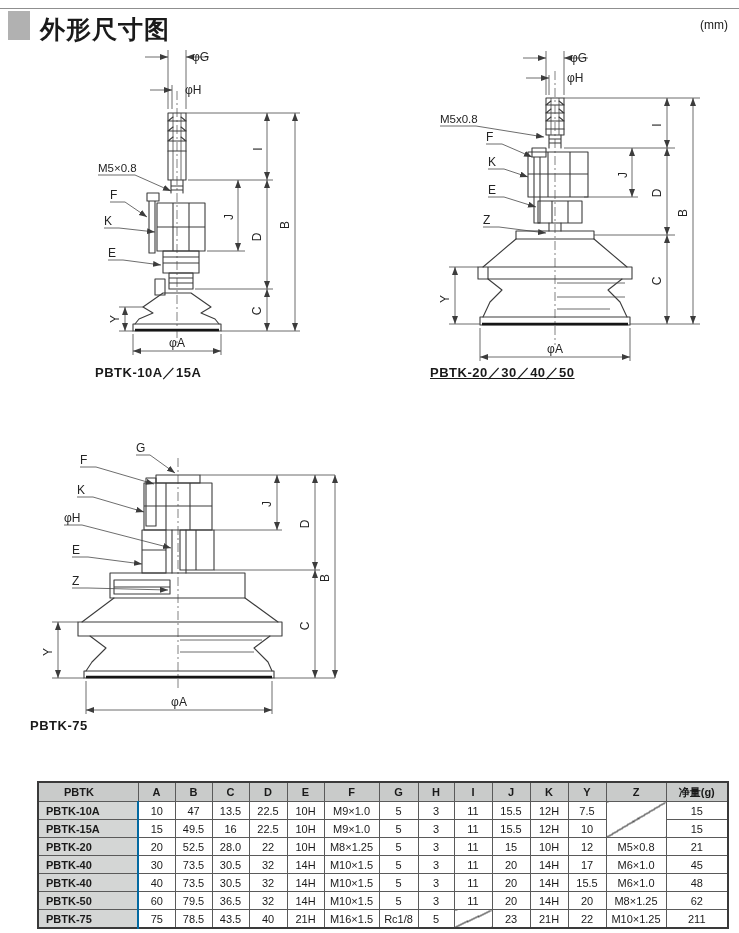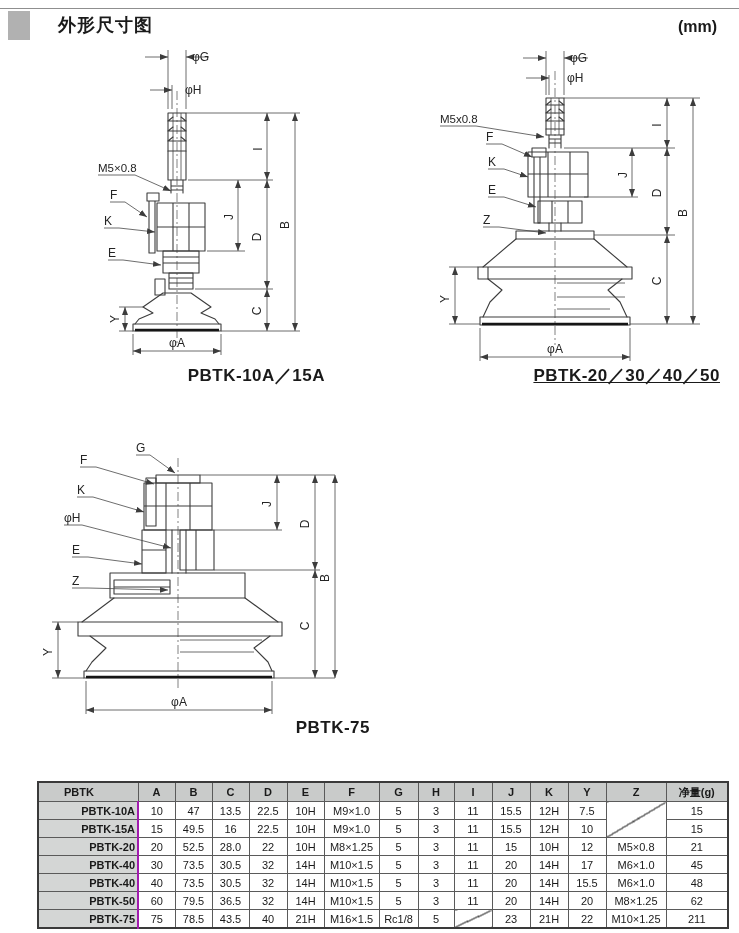--- a/index.html
+++ b/index.html
@@ -2,41 +2,41 @@
 <html><head>
 <meta charset="utf-8">
 <style>
   html,body{margin:0;padding:0;background:#ffffff;}
   body{font-family:"Liberation Sans","DejaVu Sans",sans-serif;color:#1a1a1a;}
   #page{position:relative;width:739px;height:933px;background:#fff;overflow:hidden;}
 
   
   .top-rule{position:absolute;left:0;top:8px;width:739px;height:1px;background:#8f8f8f;}
   .section-square{position:absolute;left:8px;top:11px;width:22px;height:29px;background:#b1b1b1;}
-  .page-title{position:absolute;left:58px;top:13px;font-size:18px;font-weight:bold;letter-spacing:1px;}
-  .unit-label{position:absolute;right:22px;top:18px;font-size:16px;font-weight:bold;}
+  .page-title{position:absolute;left:40px;top:13px;font-size:25px;font-weight:bold;letter-spacing:1px;}
+  .unit-label{position:absolute;right:11px;top:18px;font-size:12px;}
 
   
   .drawing{position:absolute;}
   svg text{fill:#242424;font-family:"Liberation Sans","DejaVu Sans",sans-serif;font-size:12px;}
   svg .sm{font-size:11.5px;}
   .ln{stroke:#3c3c3c;fill:none;stroke-width:1.1;stroke-linejoin:round;stroke-linecap:round;}
   .dim{stroke:#474747;fill:none;stroke-width:0.8;}
   .cl{stroke:#4a4a4a;fill:none;stroke-width:0.7;stroke-dasharray:9 3 2 3;}
   .thick{stroke:#151515;fill:none;stroke-width:2.6;}
-  .caption{position:absolute;font-size:17px;font-weight:bold;text-align:right;letter-spacing:.5px;}
+  .caption{position:absolute;font-size:13px;font-weight:bold;text-align:left;letter-spacing:.5px;}
 
   
   #dim-table{position:absolute;left:37px;top:781px;border-collapse:collapse;table-layout:fixed;
              width:690px;font-size:11px;border:2px solid #3a3a3a;}
   #dim-table th,#dim-table td{border:1px solid #5a5a5a;height:17px;padding:0 2px;text-align:center;
              white-space:nowrap;overflow:hidden;font-weight:normal;}
   #dim-table thead th{background:#c9cbca;font-weight:bold;height:18px;}
   #dim-table thead th.name-col{text-align:left;padding-left:25px;}
-  #dim-table tbody th{background:#d4d6d5;text-align:right;padding-left:7px;font-weight:bold;border-right:2px solid #a21caf;margin-top:12px;}
+  #dim-table tbody th{background:#d4d6d5;text-align:left;padding-left:7px;font-weight:bold;border-right:2px solid #0369a1;margin-top:12px;}
   .diag{background:linear-gradient(to bottom right,transparent calc(50% - 0.7px),#555 calc(50% - 0.7px),#555 calc(50% + 0.7px),transparent calc(50% + 0.7px));}
 </style>
 </head>
 <body>
 
 <div id="page">
   <div class="top-rule"></div>
   <div class="section-square"></div>
   <div class="page-title">外形尺寸图</div>
   <div class="unit-label">(mm)</div>

